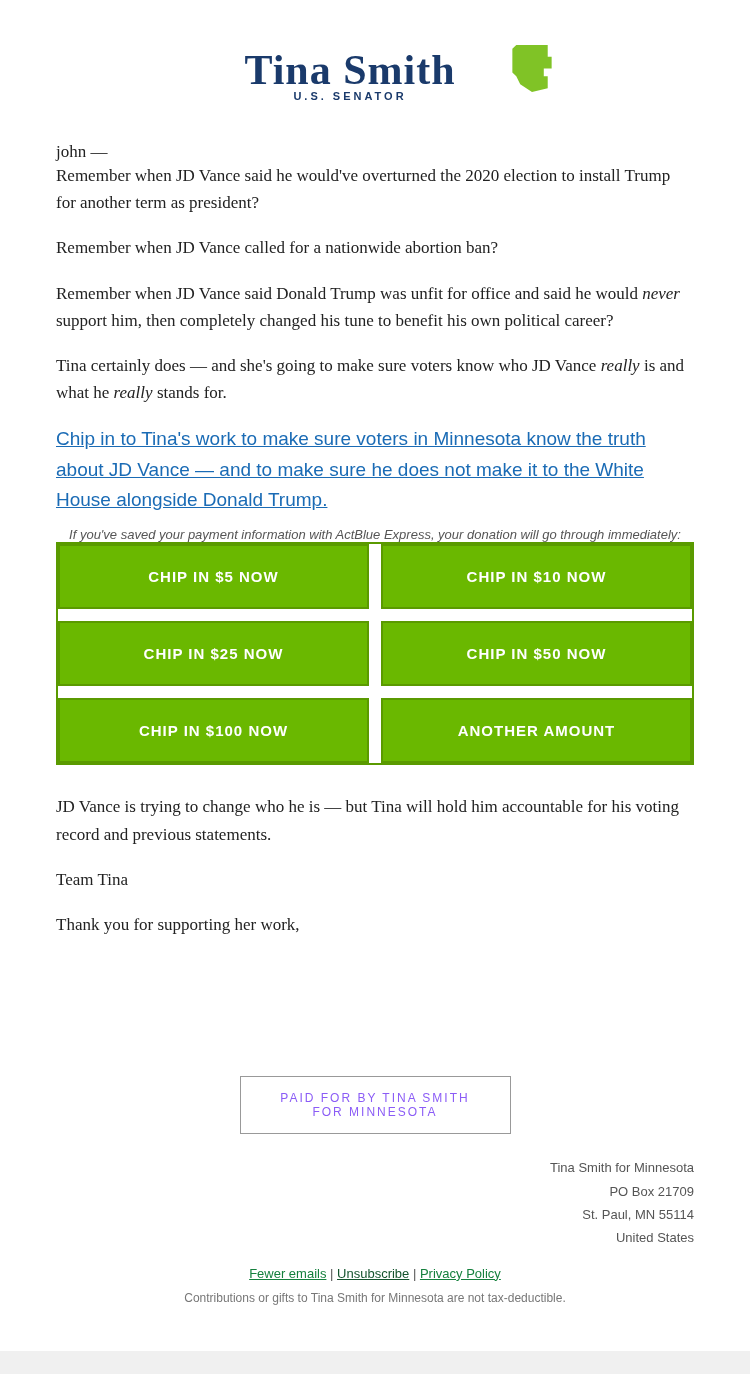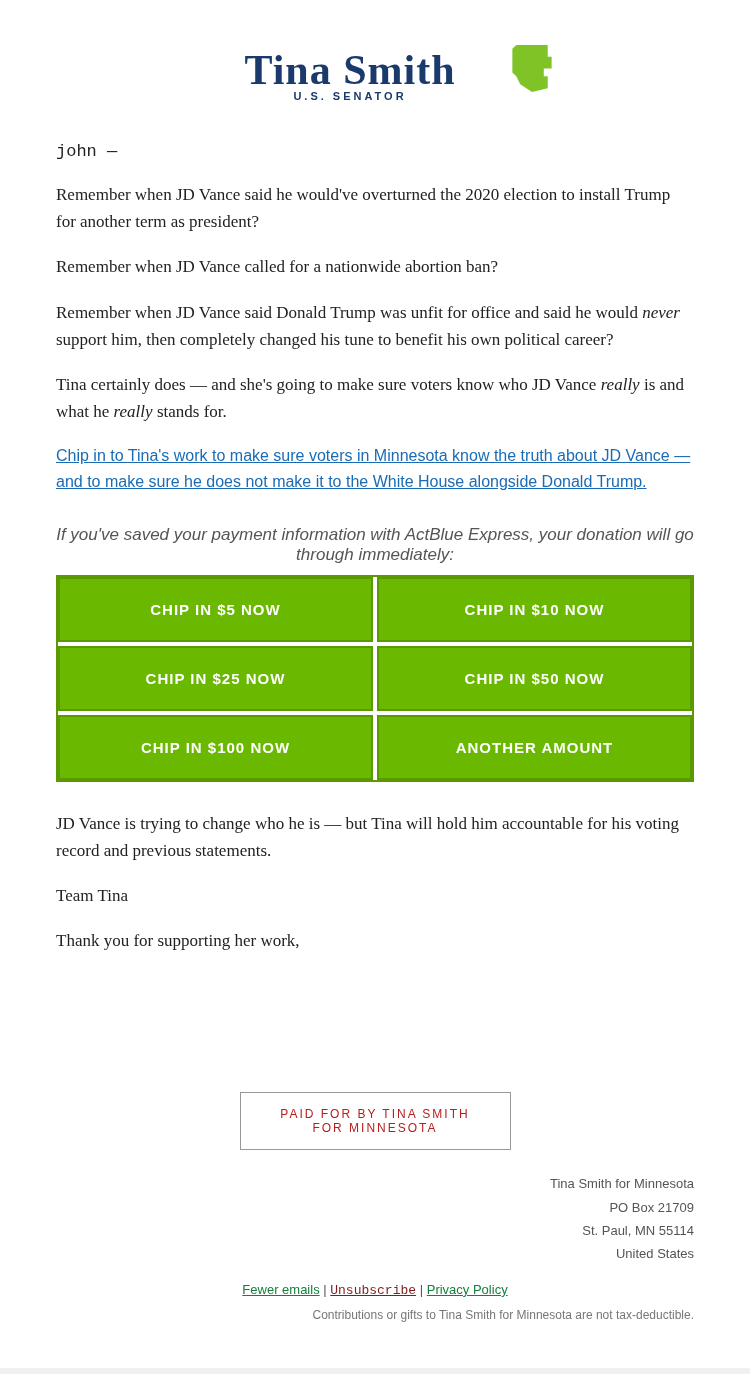--- a/index.html
+++ b/index.html
@@ -62,54 +62,52 @@
     .logo-text-block {
       position: relative;
       padding-right: 50px;
     }
     .content {
       padding: 20px 40px 30px;
       background: #fff;
     }
     .greeting {
       font-size: 17px;
-      margin-bottom: 20px;
-      font-family: Liberation Mono, monospace;
+      font-family: Liberation Serif, serif;
     }
     .paragraph {
       font-size: 17px;
       margin-bottom: 18px;
       line-height: 1.6;
       font-family: Liberation Serif, serif;
       color: #222;
     }
     .paragraph em {
       font-style: italic;
     }
     .cta-link {
       color: #1a6bb5;
       text-decoration: underline;
-      font-size: 16px;
+      font-size: 19px;
       line-height: 1.6;
       font-family: Arial, sans-serif;
       display: block;
-      margin-bottom: 30px;
+      margin-bottom: 12px;
     }
     .actblue-note {
-      font-size: 17px;
+      font-size: 13px;
       color: #555;
       text-align: center;
       font-family: Arial, sans-serif;
-      margin-bottom: 10px;
       font-style: italic;
     }
     .donation-grid {
       display: grid;
       grid-template-columns: 1fr 1fr;
-      gap: 4px;
+      gap: 12px;
       margin-bottom: 28px;
       border: 2px solid #5a9a00;
     }
     .donation-btn {
       background: #6ab800;
       color: #fff;
       font-family: Arial, sans-serif;
       font-size: 15px;
       font-weight: bold;
       letter-spacing: 1px;
@@ -124,21 +122,21 @@
       padding: 10px 40px 30px;
       background: #fff;
     }
     .paid-for-box {
       border: 1px solid #999;
       text-align: center;
       padding: 14px 30px;
       font-size: 12px;
       letter-spacing: 2px;
       text-transform: uppercase;
-      color: #b91c1c;
+      color: #8b5cf6;
       font-family: Arial, sans-serif;
       width: 271px;
       margin: 0 auto 22px;
     }
     .org-info {
       text-align: right;
       font-size: 13px;
       color: #555;
       font-family: Arial, sans-serif;
       line-height: 1.8;
@@ -149,21 +147,21 @@
       font-size: 13px;
       font-family: Arial, sans-serif;
       color: #555;
       margin-bottom: 10px;
     }
     .footer-links a {
       color: #15803d;
       text-decoration: underline;
     }
     .footer-disclaimer {
-      text-align: right;
+      text-align: center;
       font-size: 12px;
       color: #777;
       font-family: Arial, sans-serif;
     }
     .spacer {
       height: 80px;
     }
   </style>
 </head>
 <body>
@@ -229,21 +227,21 @@
     <div class="org-info">
       <span>Tina Smith for Minnesota</span><br>
       <span>PO Box 21709</span><br>
       <span>St. Paul, MN 55114</span><br>
       <span>United States</span>
     </div>
 
     <div class="footer-links">
       <a href="#">Fewer emails</a>
       <span> | </span>
-      <span style="cursor:pointer;color:#7f1d1d;text-decoration:underline;font-family:Liberation Mono, monospace;">Unsubscribe</span>
+      <span style="cursor:pointer;color:#14532d;text-decoration:underline;">Unsubscribe</span>
       <span> | </span>
       <a href="#">Privacy Policy</a>
     </div>
 
     <p class="footer-disclaimer">Contributions or gifts to Tina Smith for Minnesota are not tax-deductible.</p>
 
   </div>
 
 </div>
 

